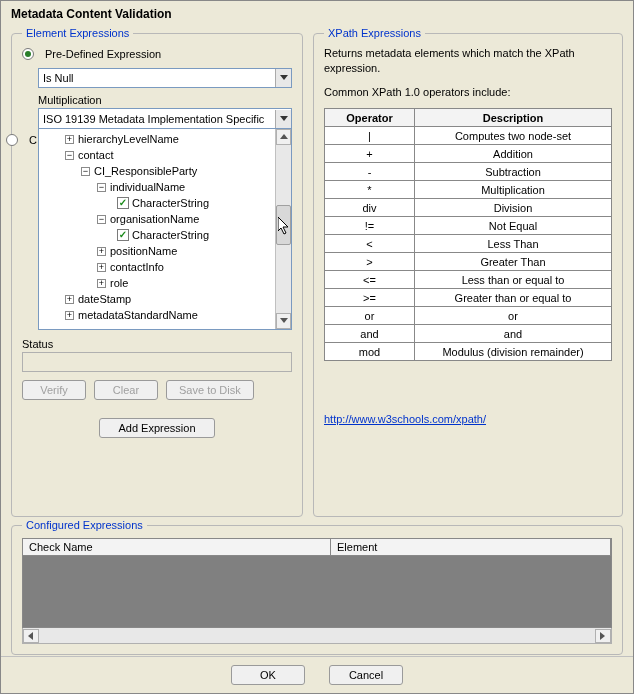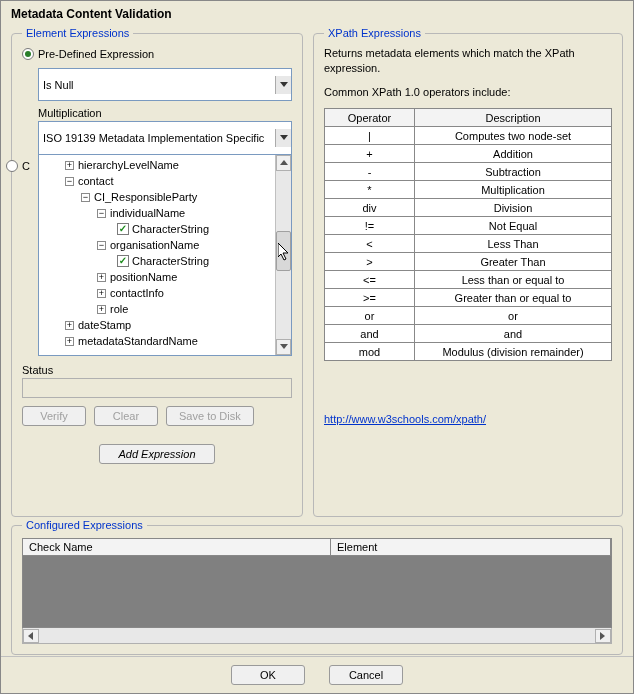--- a/index.html
+++ b/index.html
@@ -61,21 +61,21 @@
     flex-direction: column;
   }
   .right-panel {
     flex: 1;
     display: flex;
     flex-direction: column;
   }
   .radio-row {
     display: flex;
     align-items: center;
-    gap: 4px;
+    gap: 11px;
     margin: 2px 0 6px 0;
   }
   .radio {
     width: 12px; height: 12px;
     border: 1px solid #7a7a7a;
     border-radius: 50%;
     background: #fff;
     position: relative;
     display: inline-block;
   }
@@ -85,21 +85,21 @@
     width: 6px; height: 6px;
     background: #2b7f2b;
     border-radius: 50%;
     left: 2px; top: 2px;
   }
   .radio-label { color: #000; }
   .combo {
     display: flex;
     border: 1px solid #7a9ac0;
     background: #fff;
-    height: 33px;
+    height: 20px;
     align-items: center;
     margin: 2px 0 6px 0;
   }
   .combo-text {
     flex: 1;
     padding: 0 4px;
     white-space: nowrap;
     overflow: hidden;
   }
   .combo-btn {
@@ -234,21 +234,21 @@
   }
   .table th, .table td {
     border: 1px solid #888;
     padding: 2px 6px;
     font-size: 11px;
     text-align: center;
     height: 18px;
   }
   .table th {
     background: #f3f3f3;
-    font-weight: normal;
+    font-weight: bold;
     margin-left: 16px;
   }
   .link {
     color: #0033cc;
     text-decoration: underline;
     margin-top: 52px;
     display: inline-block;
   }
   .configured {
     height: 130px;
@@ -437,21 +437,21 @@
         <div class="status-label">Status</div>
         <div class="status-box"></div>
 
         <div class="btn-row">
           <div class="btn disabled">Verify</div>
           <div class="btn disabled">Clear</div>
           <div class="btn disabled">Save to Disk</div>
         </div>
 
         <div class="center-btn">
-          <div class="btn" style="padding:3px 18px;font-style:italic;">Add Expression</div>
+          <div class="btn" style="padding:3px 18px;">Add Expression</div>
         </div>
       </div>
 
       <div class="fieldset right-panel">
         <div class="fieldset-title">XPath Expressions</div>
         <div class="xpath-desc">Returns metadata elements which match the XPath expression.</div>
         <div class="xpath-desc">Common XPath 1.0 operators include:</div>
 
         <table class="table">
           <thead>

